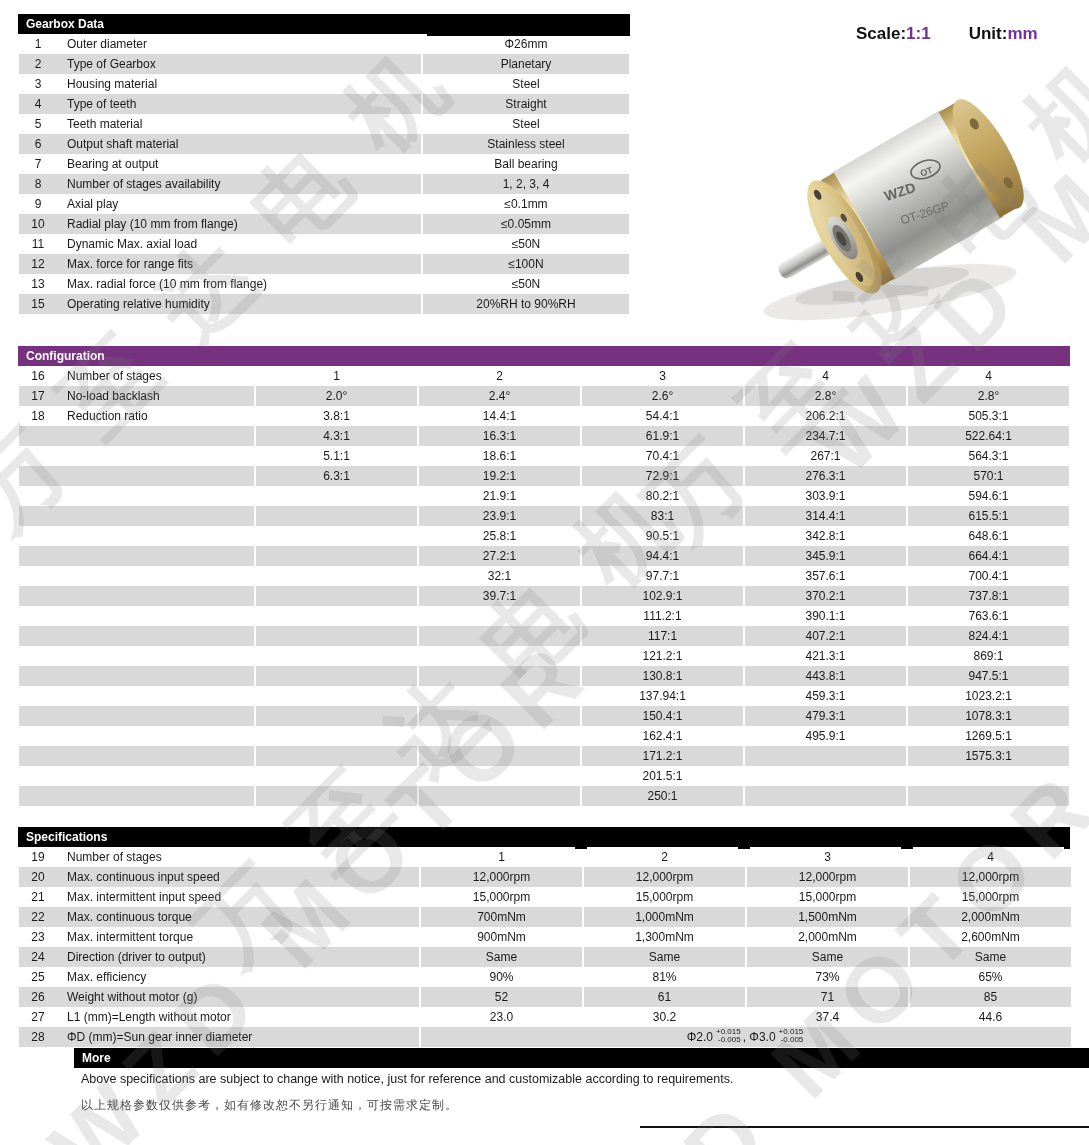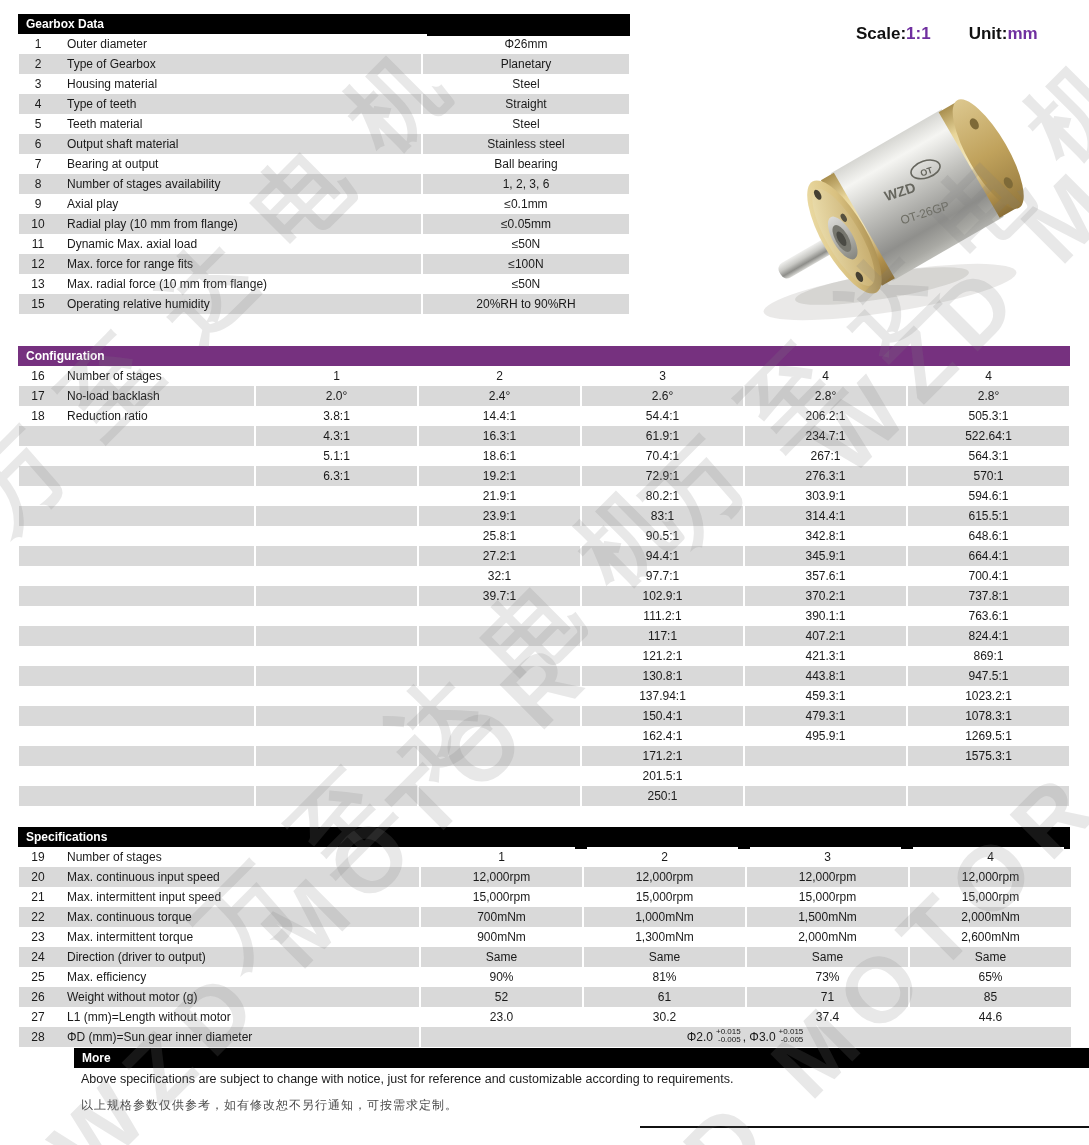--- a/index.html
+++ b/index.html
@@ -188,21 +188,21 @@
           <span class="no">7</span>
           <span class="lab">Bearing at output</span>
         </div>
         <div class="cell val">Ball bearing</div>
       </div>
         <div class="trow">
         <div class="cell lbl">
           <span class="no">8</span>
           <span class="lab">Number of stages availability</span>
         </div>
-        <div class="cell val">1, 2, 3, 6</div>
+        <div class="cell val">1, 2, 3, 4</div>
       </div>
         <div class="trow">
         <div class="cell lbl">
           <span class="no">9</span>
           <span class="lab">Axial play</span>
         </div>
         <div class="cell val">≤0.1mm</div>
       </div>
         <div class="trow">
         <div class="cell lbl">

